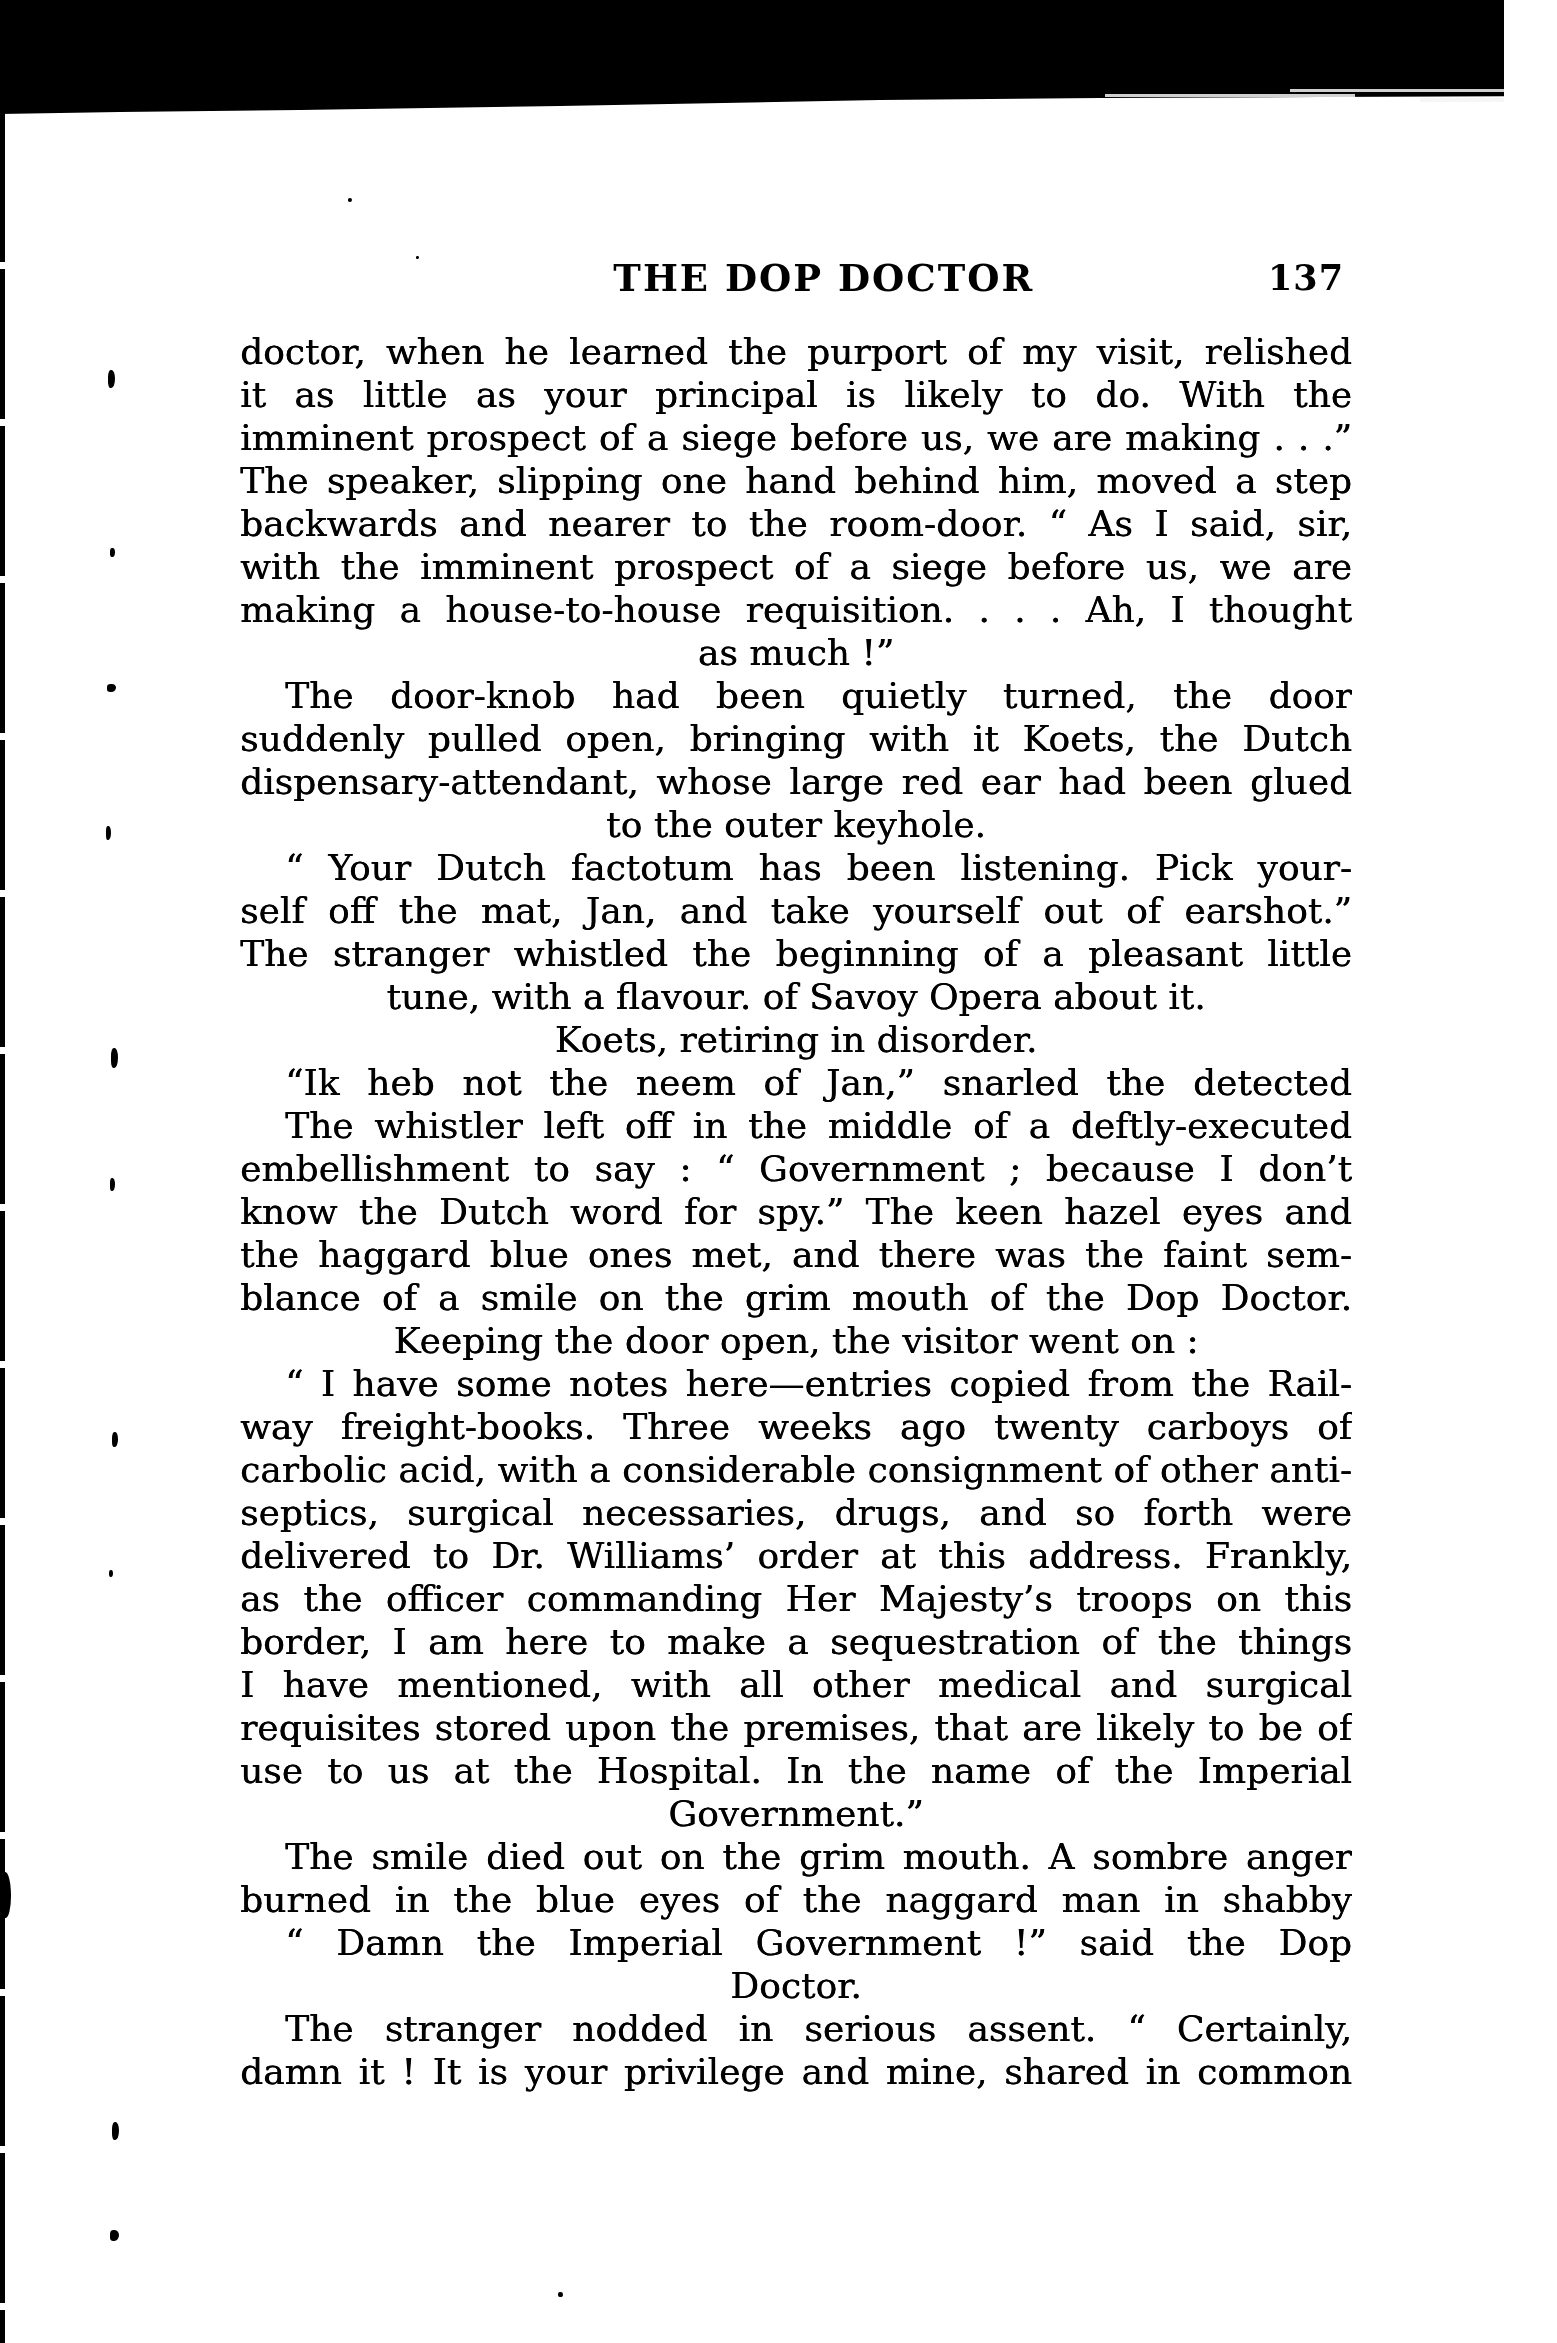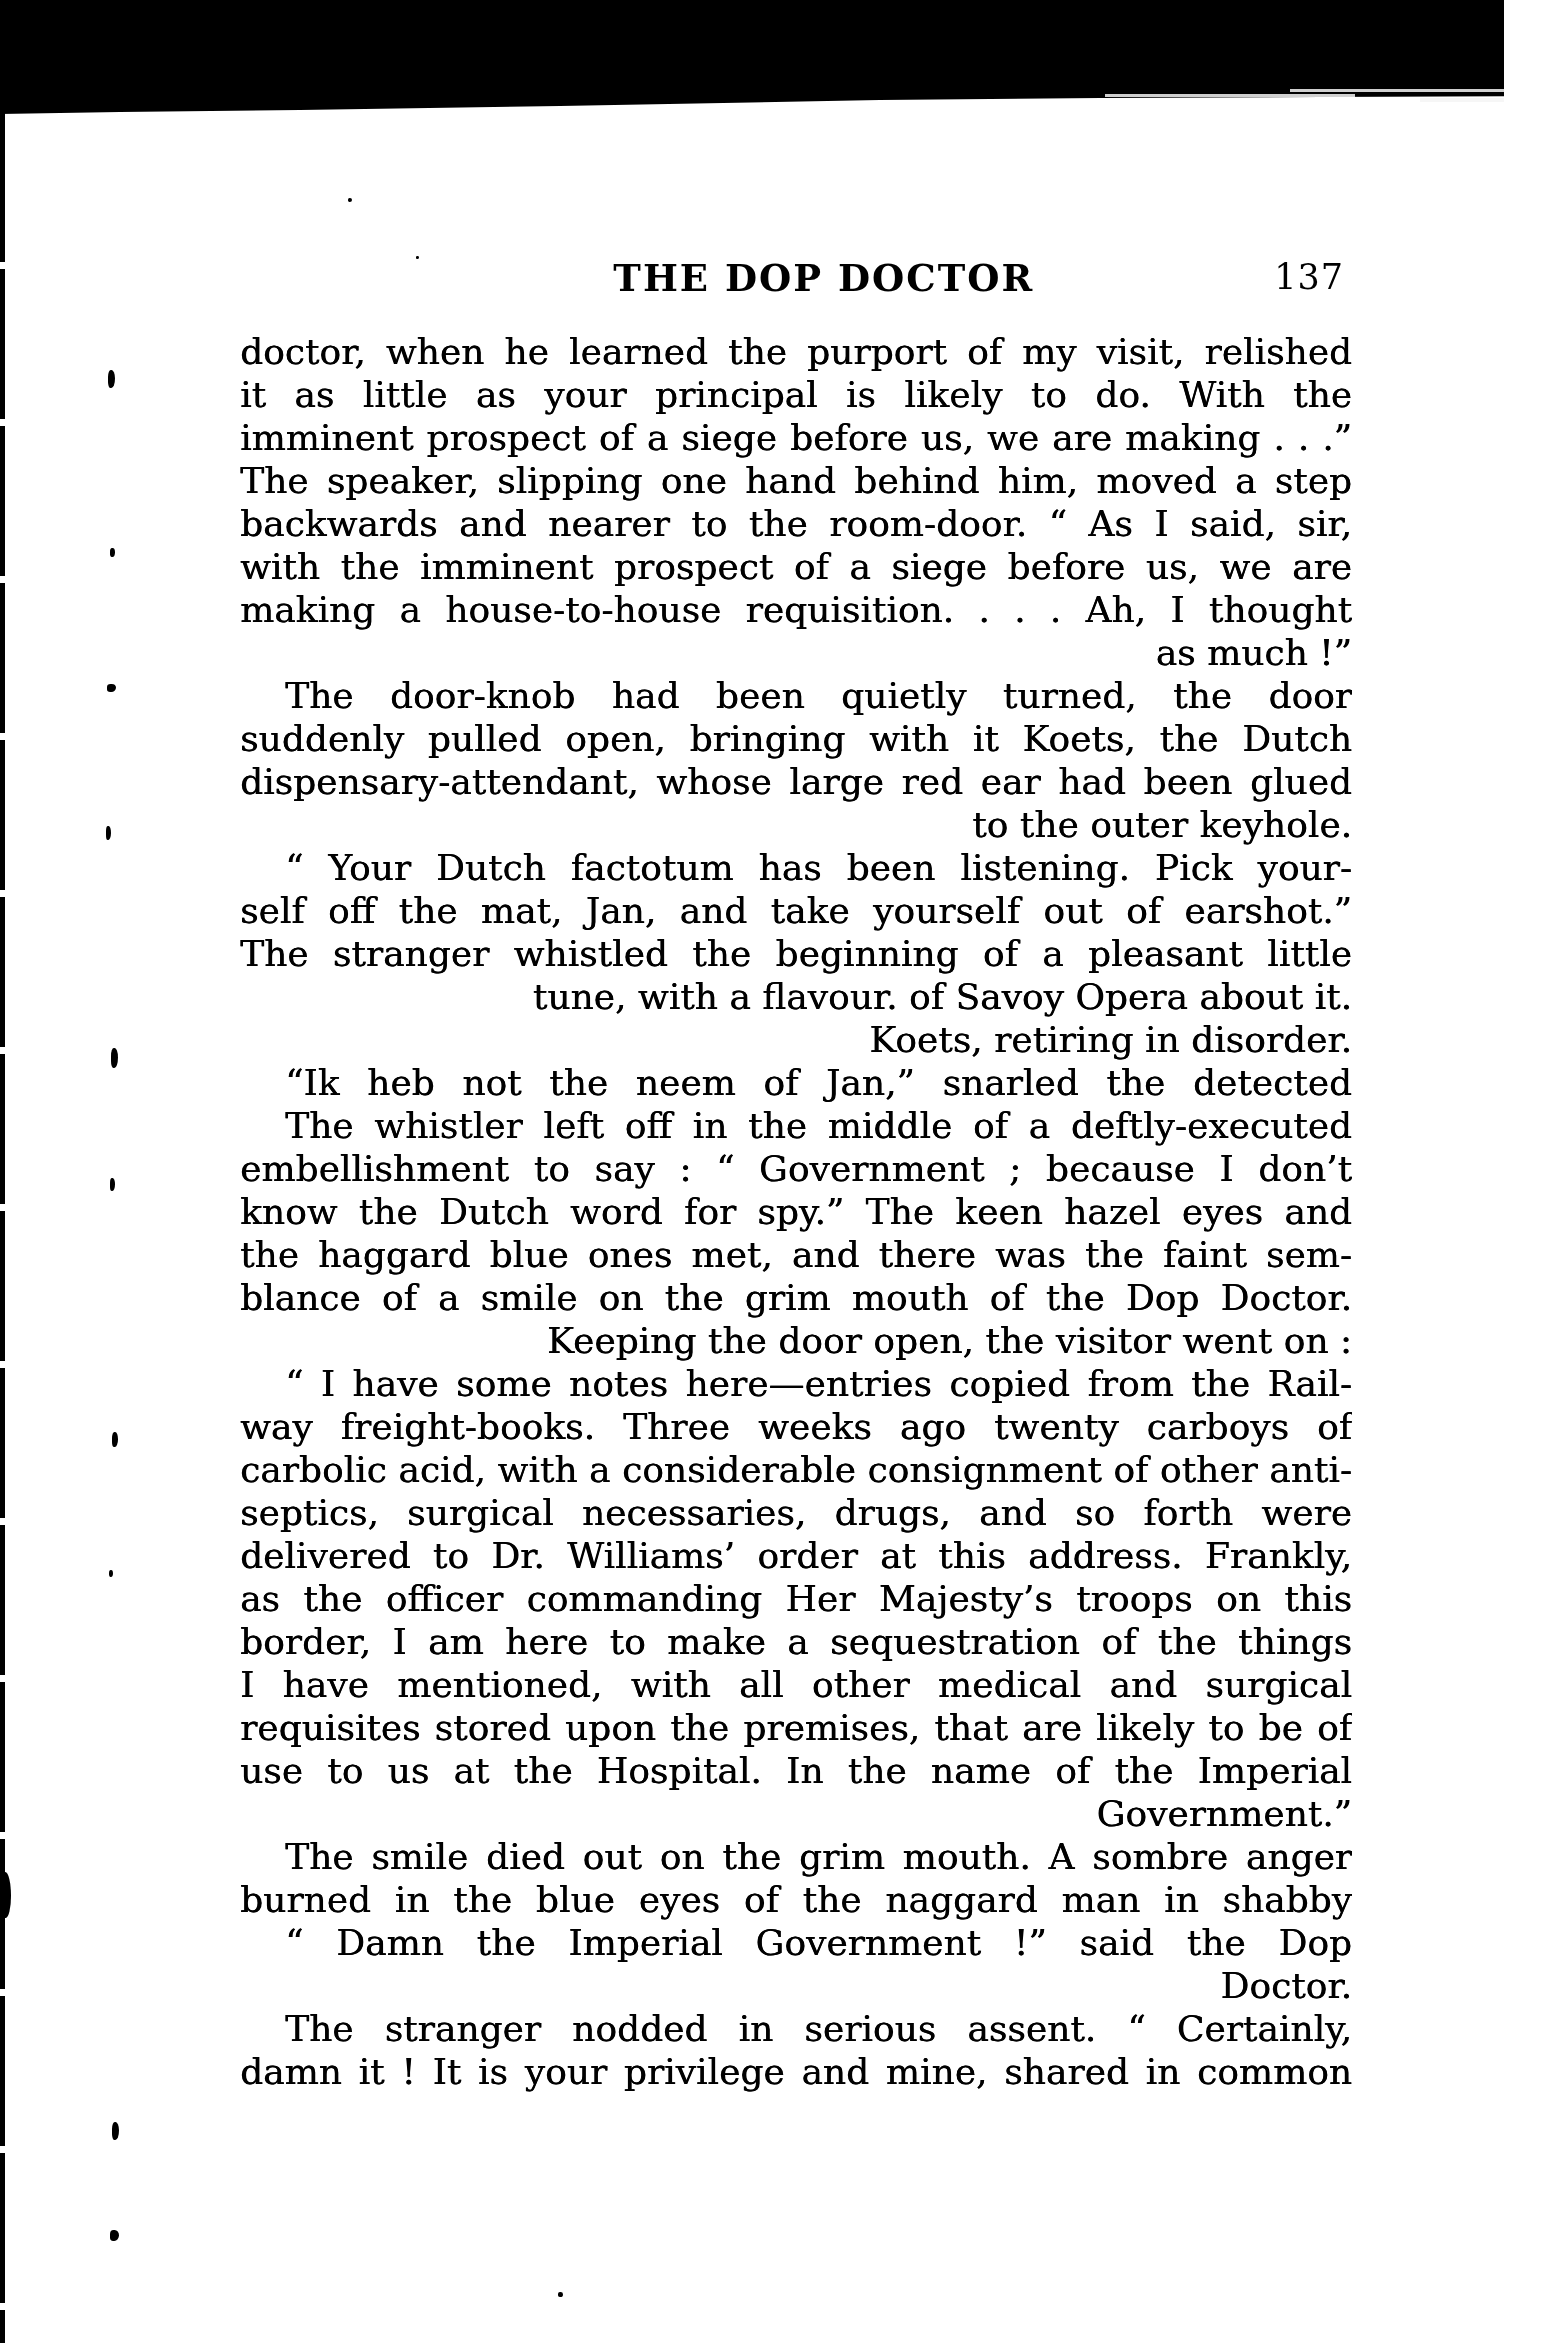--- a/index.html
+++ b/index.html
@@ -58,38 +58,38 @@
     transform: translateX(-50%);
     font-size: 37px;
     font-weight: bold;
     letter-spacing: 2px;
     white-space: nowrap;
   }
   .page-number {
     position: absolute;
     right: 8px; top: 1px;
     font-size: 35px;
-    font-weight: normal;
+    font-weight: bold;
     letter-spacing: 1px;
   }
 
   
   .text-block {
     position: absolute;
     left: 240px; top: 330px;
     width: 1112px;
     font-size: 36px;
     line-height: 43px;
     text-shadow: 0.4px 0 0 #000;
   }
   .line {
     height: 43px;
     overflow: hidden;
     white-space: nowrap;
-    text-align: right;
+    text-align: center;
   }
   .line.just {
     white-space: normal;
     text-align: justify;
     text-align-last: justify;
     text-justify: inter-word;
   }
   .line.just::after {
     content: "";
     display: inline-block;

